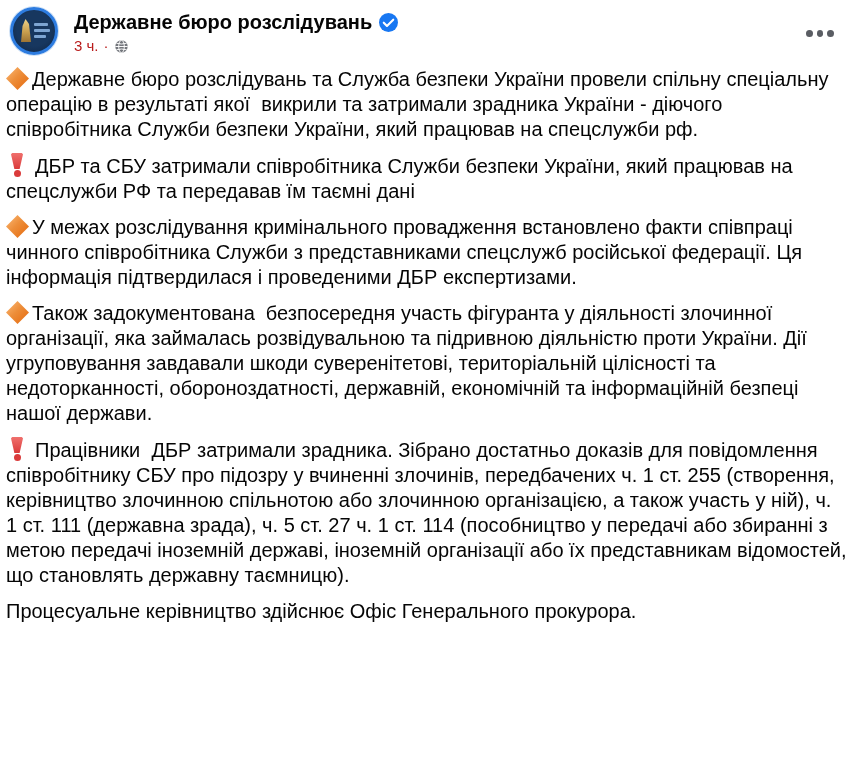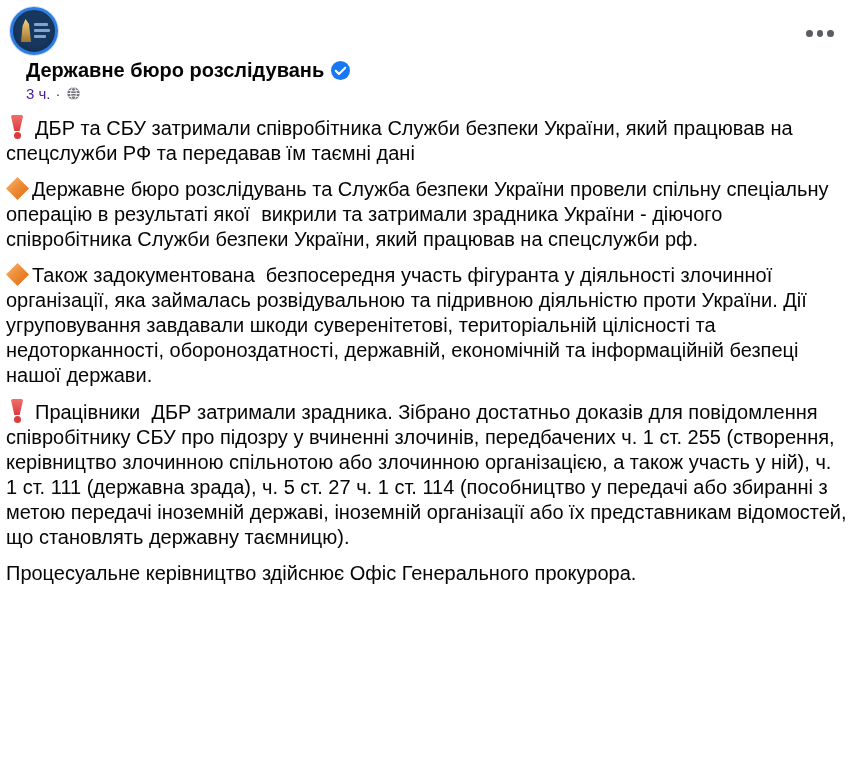--- a/index.html
+++ b/index.html
@@ -15,21 +15,20 @@
     color: #050505;
     position: relative;
   }
 
   
   .post-header {
     display: flex;
     align-items: flex-start;
     padding: 7px 16px 0 10px;
     position: relative;
-    flex-direction: column;
   }
   .avatar {
     width: 42px;
     height: 42px;
     border-radius: 50%;
     background: radial-gradient(circle at 50% 45%, #17375f 55%, #0d2342 100%);
     border: 3px solid #2d7ce0;
     box-shadow: 0 0 0 1px #cfe1f5;
     position: relative;
     overflow: hidden;
@@ -66,23 +65,23 @@
     cursor: pointer;
   }
   .verified-badge {
     margin-left: 7px;
     width: 19px;
     height: 19px;
     display: inline-block;
   }
   .meta-row {
     display: flex;
-    align-items: flex-start;
+    align-items: center;
     margin-top: 3px;
-    color: #4c1d95;
+    color: #b91c1c;
     font-size: 15px;
     line-height: 18px;
   }
   .meta-row .timestamp { cursor: pointer; }
   .meta-row .dot-sep { margin: 0 5px; }
   .globe-icon { width: 15px; height: 15px; display: inline-block; margin-top: 1px; }
 
   .more-options {
     position: absolute;
     top: 20px;
@@ -195,24 +194,27 @@
   </div>
   <button class="more-options">
     <span class="d"></span>
     <span class="d"></span>
     <span class="d"></span>
   </button>
 </div>
 
 <div class="post-content">
   <p class="para">
+    <span class="ic-diamond orange"></span><span class="para-text">Державне бюро розслідувань та Служба безпеки України провели спільну спеціальну операцію в результаті якої  викрили та затримали зрадника України - діючого співробітника Служби безпеки України, який працював на спецслужби рф.</span>
+  </p>
+  <p class="para">
     <span class="ic-excl"></span><span class="para-text">ДБР та СБУ затримали співробітника Служби безпеки України, який працював на спецслужби РФ та передавав їм таємні дані</span>
   </p>
   <p class="para">
-    <span class="ic-diamond orange"></span><span class="para-text">Державне бюро розслідувань та Служба безпеки України провели спільну спеціальну операцію в результаті якої  викрили та затримали зрадника України - діючого співробітника Служби безпеки України, який працював на спецслужби рф.</span>
+    <span class="ic-diamond orange"></span><span class="para-text">У межах розслідування кримінального провадження встановлено факти співпраці чинного співробітника Служби з представниками спецслужб російської федерації. Ця інформація підтвердилася і проведеними ДБР експертизами.</span>
   </p>
   <p class="para">
     <span class="ic-diamond orange"></span><span class="para-text">Також задокументована  безпосередня участь фігуранта у діяльності злочинної організації, яка займалась розвідувальною та підривною діяльністю проти України. Дії угруповування завдавали шкоди суверенітетові, територіальній цілісності та недоторканності, обороноздатності, державній, економічній та інформаційній безпеці нашої держави.</span>
   </p>
   <p class="para">
     <span class="ic-excl"></span><span class="para-text">Працівники  ДБР затримали зрадника. Зібрано достатньо доказів для повідомлення співробітнику СБУ про підозру у вчиненні злочинів, передбачених ч. 1 ст. 255 (створення, керівництво злочинною спільнотою або злочинною організацією, а також участь у ній), ч. 1 ст. 111 (державна зрада), ч. 5 ст. 27 ч. 1 ст. 114 (пособництво у передачі або збиранні з метою передачі іноземній державі, іноземній організації або їх представникам відомостей, що становлять державну таємницю).</span>
   </p>
   <p class="para">
     <span class="para-text">Процесуальне керівництво здійснює Офіс Генерального прокурора.</span>
   </p>

